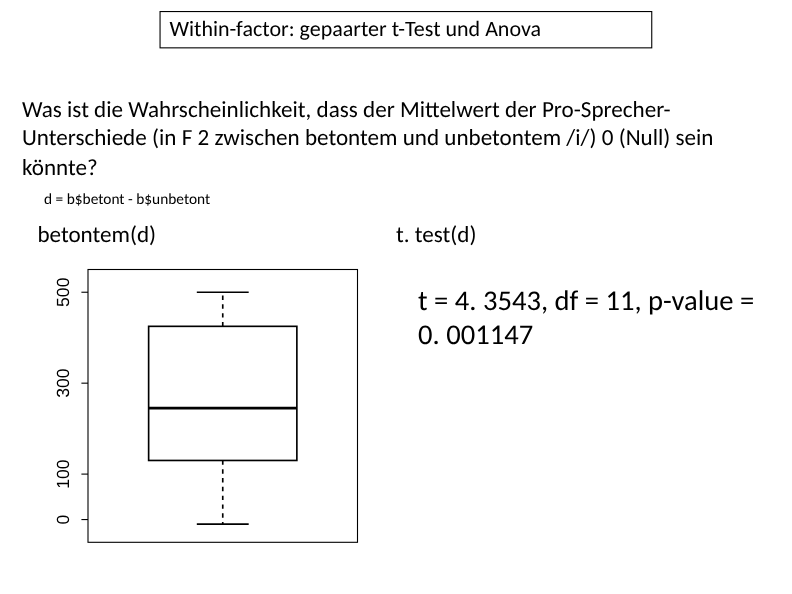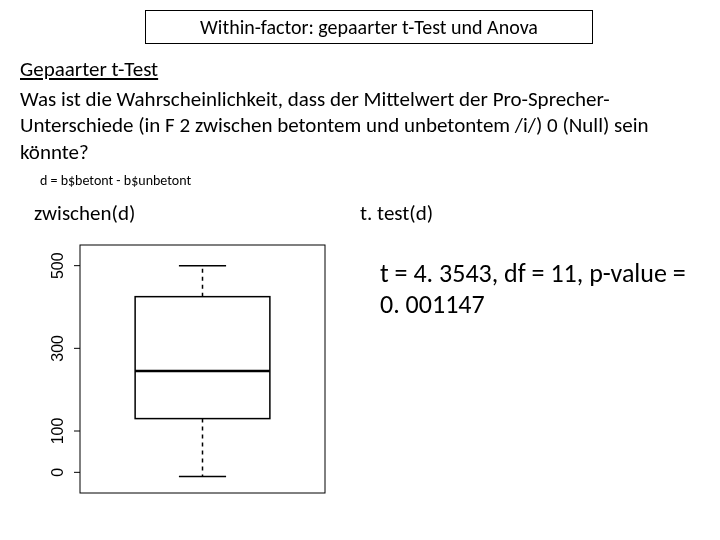--- a/index.html
+++ b/index.html
@@ -16,21 +16,21 @@
     width: 720px;
     height: 540px;
     box-sizing: border-box;
   }
   .title-box {
     position: absolute;
     left: 145px;
     top: 10px;
     width: 430px;
     border: 1px solid #000;
-    text-align: center;
+    text-align: left;
     font-size: 20px;
     padding: 4px 8px;
     background: #fff;
   }
   .subtitle {
     position: absolute;
     left: 20px;
     top: 56px;
     font-size: 21px;
     text-decoration: underline;
@@ -88,26 +88,25 @@
 </style>
 </head>
 <body>
 
 <div class="slide">
 
   <div class="title-box">
     <span>Within-factor: gepaarter t-Test und Anova</span>
   </div>
 
-  <div class="subtitle">Gepaarter t-Test</div>
 
   <div class="question">Was ist die Wahrscheinlichkeit, dass der Mittelwert der Pro-Sprecher-Unterschiede (in F 2 zwischen betontem und unbetontem /i/) 0 (Null) sein könnte?</div>
 
   <div class="code1">d = b$betont - b$unbetont</div>
-  <div class="code2">zwischen(d)</div>
+  <div class="code2">betontem(d)</div>
   <div class="code3">t. test(d)</div>
 
   <div class="ttest-result">t = 4. 3543, df = 11, p-value = 0. 001147</div>
 
 
   <svg class="boxplot-svg" viewBox="0 0 310 260">
     <rect x="60" y="5" width="245" height="248" fill="none" stroke="#000" stroke-width="1"></rect>
     <g id="yaxis">
         <line x1="60" x2="54" y1="232.33333333333334" y2="232.33333333333334" stroke="#000"></line>
         <text x="38" y="237.33333333333334" text-anchor="middle" font-size="16" font-family="Arial, sans-serif" transform="rotate(-90 38 232.33333333333334)">0</text>

